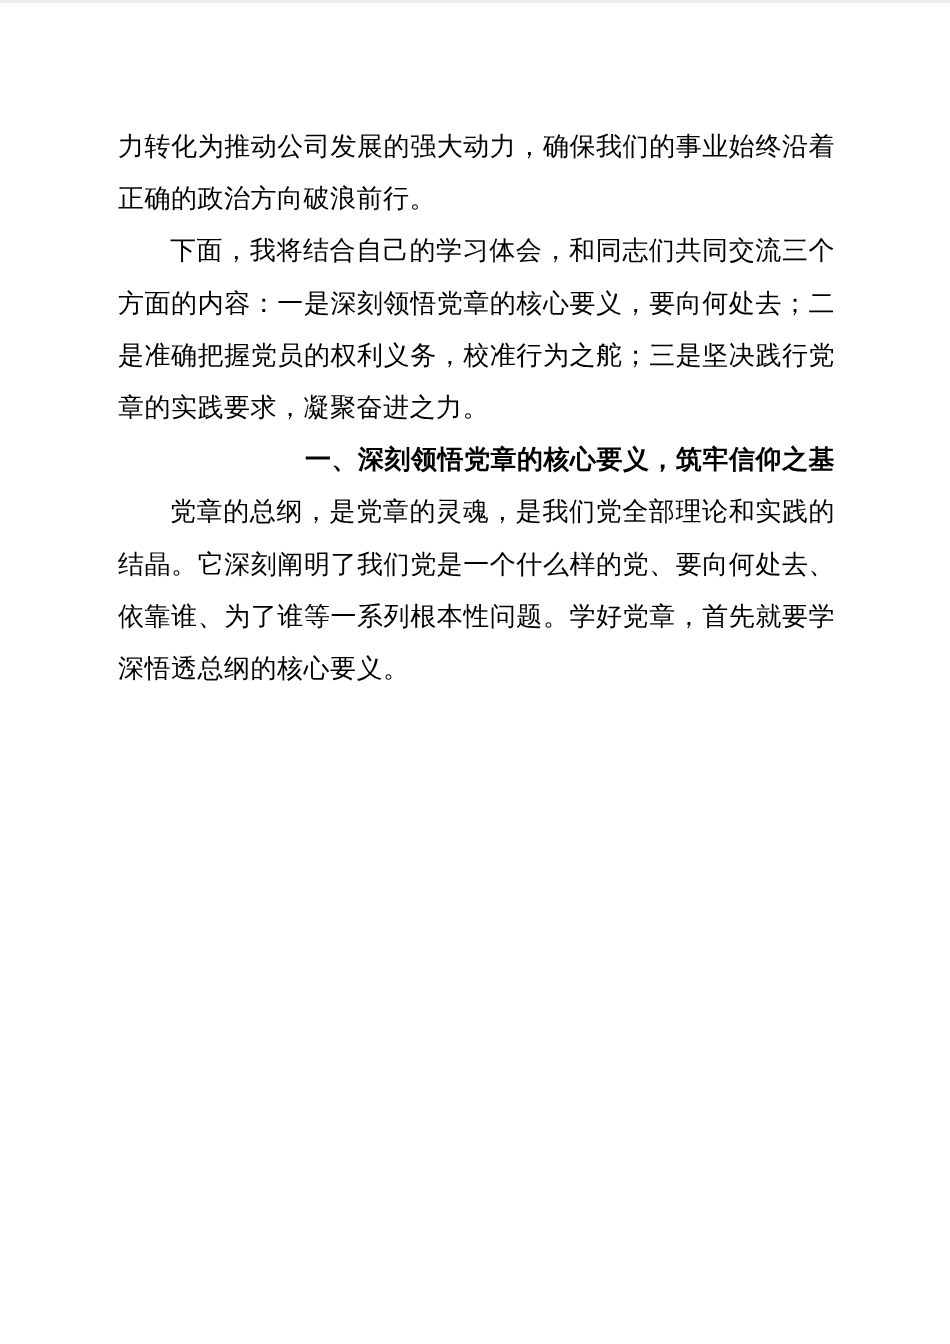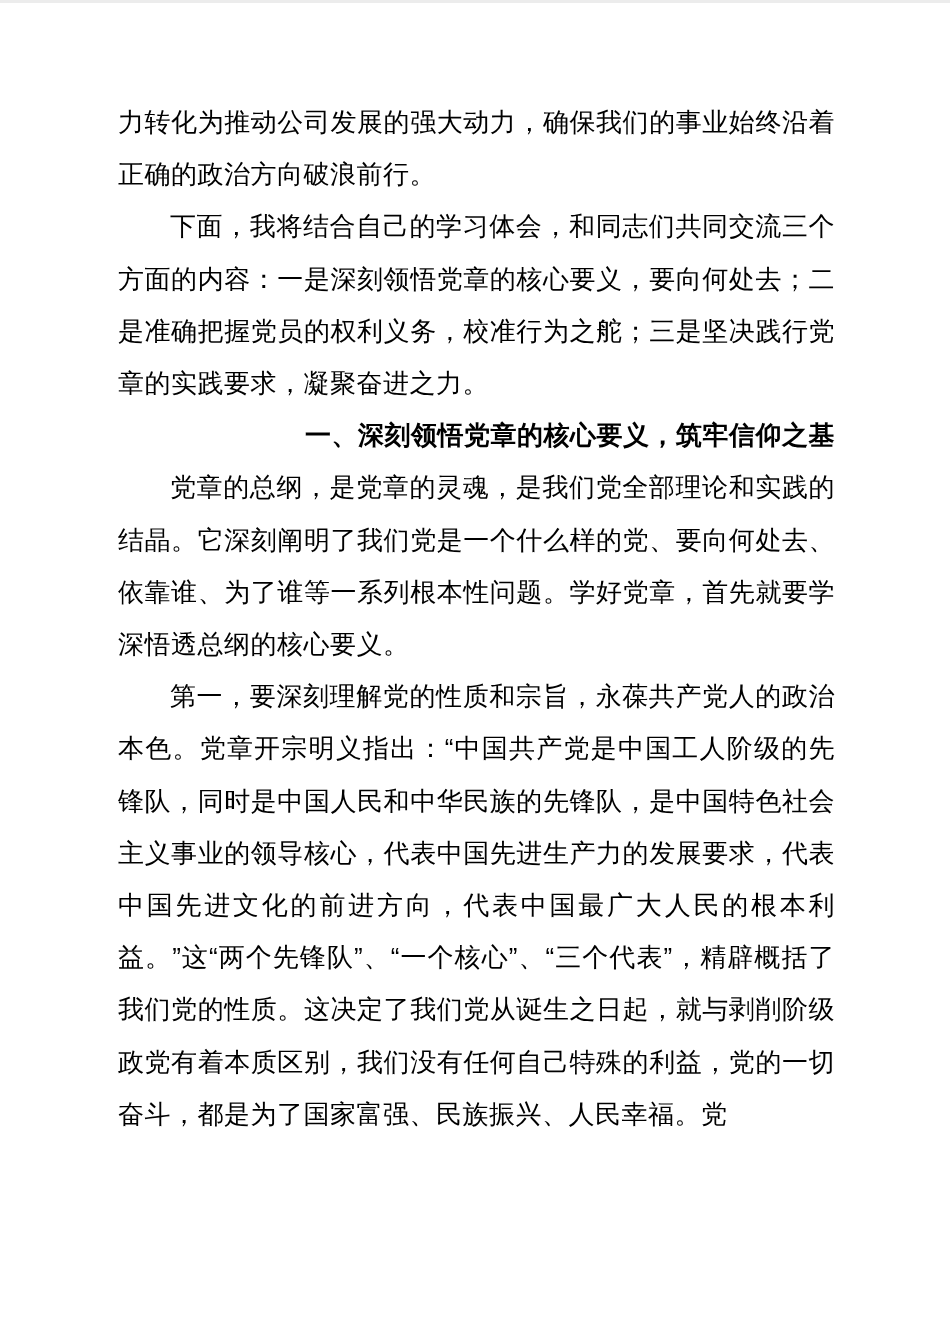--- a/index.html
+++ b/index.html
@@ -18,21 +18,21 @@
   .top-edge {
     position: absolute;
     top: 0; left: 0; right: 0;
     height: 3px;
     background: #ececec;
   }
   .page-content {
     box-sizing: border-box;
     width: 950px;
     height: 1040px;
-    padding: 96px 115px 0 118px;
+    padding: 120px 115px 0 118px;
     border-radius: 23px;
   }
   .page-content p {
     margin: 0;
     font-size: 26px;
     line-height: 52.2px;
     text-align: justify;
     text-justify: inter-character;
     letter-spacing: 0.5px;
     word-break: break-all;
@@ -50,15 +50,14 @@
 <body>
 
 <div class="top-edge"></div>
 
 <div class="page-content">
   <div id="document-body">
       <p>力转化为推动公司发展的强大动力，确保我们的事业始终沿着正确的政治方向破浪前行。</p>
       <p class="indent">下面，我将结合自己的学习体会，和同志们共同交流三个方面的内容：一是深刻领悟党章的核心要义，要向何处去；二是准确把握党员的权利义务，校准行为之舵；三是坚决践行党章的实践要求，凝聚奋进之力。</p>
       <p class="indent heading">一、深刻领悟党章的核心要义，筑牢信仰之基</p>
       <p class="indent">党章的总纲，是党章的灵魂，是我们党全部理论和实践的结晶。它深刻阐明了我们党是一个什么样的党、要向何处去、依靠谁、为了谁等一系列根本性问题。学好党章，首先就要学深悟透总纲的核心要义。</p>
-      <p class="indent">第一，要深刻理解党的性质和宗旨，永葆共产党人的政治本色。党章开宗明义指出：“中国共产党是中国工人阶级的先锋队，同时是中国人民和中华民族的先锋队，是中国特色社会主义事业的领导核心，代表中国先进生产力的发展要求，代表中国先进文化的前进方向，代表中国最广大人民的根本利益。”这“两个先锋队”、“一个核心”、“三个代表”，精辟概括了我们党的性质。这决定了我们党从诞生之日起，就与剥削阶级政党有着本质区别，我们没有任何自己特殊的利益，党的一切奋斗，都是为了国家富强、民族振兴、人民幸福。党</p>
     </div>
 </div>
 
 </body></html>

